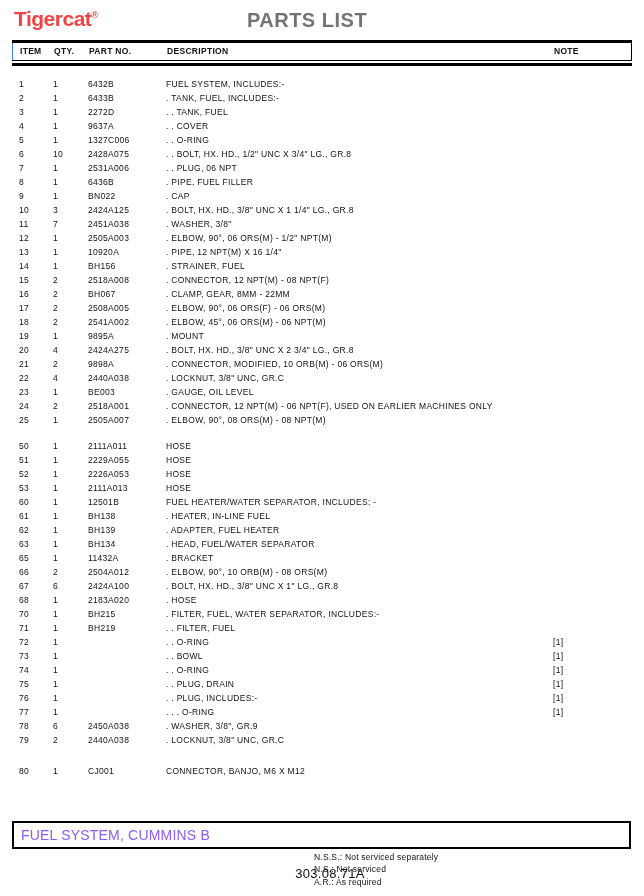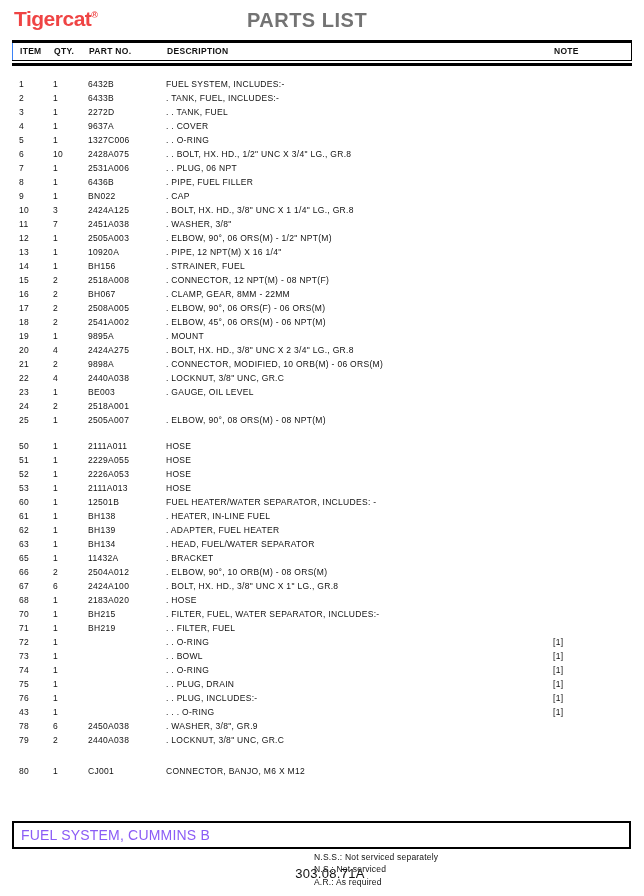--- a/index.html
+++ b/index.html
@@ -215,20 +215,21 @@
       <span class="c-item">23</span>
       <span class="c-qty">1</span>
       <span class="c-part">BE003</span>
       <span class="c-desc">. GAUGE, OIL LEVEL</span>
       <span class="c-note"></span>
     </div>
     <div class="row">
       <span class="c-item">24</span>
       <span class="c-qty">2</span>
       <span class="c-part">2518A001</span>
+      <span class="c-desc">. CONNECTOR, 12 NPT(M) - 06 NPT(F), USED ON EARLIER MACHINES ONLY</span>
       <span class="c-note"></span>
     </div>
     <div class="row">
       <span class="c-item">25</span>
       <span class="c-qty">1</span>
       <span class="c-part">2505A007</span>
       <span class="c-desc">. ELBOW, 90°, 08 ORS(M) - 08 NPT(M)</span>
       <span class="c-note"></span>
     </div>
     <div style="height: 12px;"></div>
@@ -359,21 +360,21 @@
       <span class="c-note">[1]</span>
     </div>
     <div class="row">
       <span class="c-item">76</span>
       <span class="c-qty">1</span>
       <span class="c-part"></span>
       <span class="c-desc">. . PLUG, INCLUDES:-</span>
       <span class="c-note">[1]</span>
     </div>
     <div class="row">
-      <span class="c-item">43</span>
+      <span class="c-item">77</span>
       <span class="c-qty">1</span>
       <span class="c-part"></span>
       <span class="c-desc">. . . O-RING</span>
       <span class="c-note">[1]</span>
     </div>
     <div class="row">
       <span class="c-item">78</span>
       <span class="c-qty">6</span>
       <span class="c-part">2450A038</span>
       <span class="c-desc">. WASHER, 3/8", GR.9</span>

